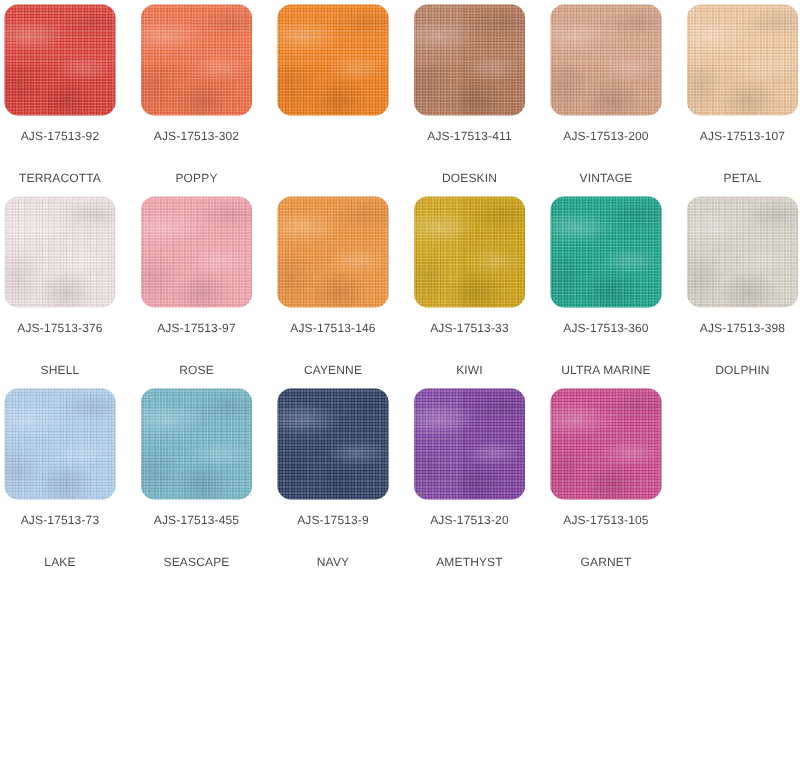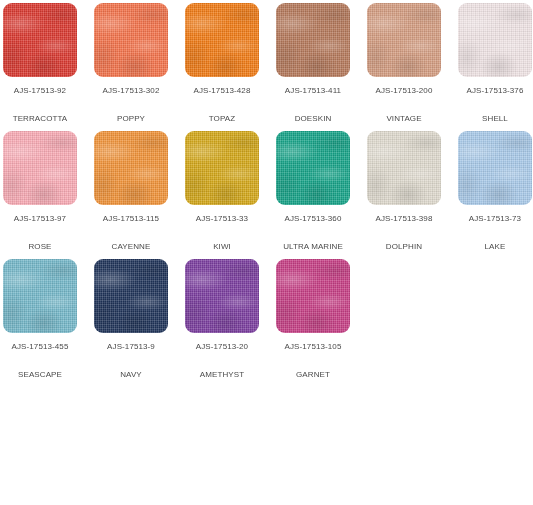--- a/index.html
+++ b/index.html
@@ -116,57 +116,60 @@
     </div>
     <div class="swatch-cell">
       <div class="swatch-chip" style="background-color: rgb(242, 114, 74);"></div>
       <div class="swatch-labels">
         <span class="swatch-code">AJS-17513-302</span>
         <span class="swatch-name">POPPY</span>
       </div>
     </div>
     <div class="swatch-cell">
       <div class="swatch-chip" style="background-color: rgb(239, 122, 20);"></div>
-      <div class="swatch-labels">
-        <span class="swatch-code">AJS-17513-428</span>
-        <span class="swatch-name">TOPAZ</span>
-      </div>
     </div>
     <div class="swatch-cell">
       <div class="swatch-chip" style="background-color: rgb(180, 120, 90);"></div>
       <div class="swatch-labels">
         <span class="swatch-code">AJS-17513-411</span>
         <span class="swatch-name">DOESKIN</span>
       </div>
     </div>
     <div class="swatch-cell">
       <div class="swatch-chip" style="background-color: rgb(211, 156, 128);"></div>
       <div class="swatch-labels">
         <span class="swatch-code">AJS-17513-200</span>
         <span class="swatch-name">VINTAGE</span>
       </div>
     </div>
     <div class="swatch-cell">
+      <div class="swatch-chip" style="background-color: rgb(240, 201, 163);"></div>
+      <div class="swatch-labels">
+        <span class="swatch-code">AJS-17513-107</span>
+        <span class="swatch-name">PETAL</span>
+      </div>
+    </div>
+    <div class="swatch-cell">
       <div class="swatch-chip" style="background-color: rgb(239, 227, 228);"></div>
       <div class="swatch-labels">
         <span class="swatch-code">AJS-17513-376</span>
         <span class="swatch-name">SHELL</span>
       </div>
     </div>
     <div class="swatch-cell">
       <div class="swatch-chip" style="background-color: rgb(248, 170, 180);"></div>
       <div class="swatch-labels">
         <span class="swatch-code">AJS-17513-97</span>
         <span class="swatch-name">ROSE</span>
       </div>
     </div>
     <div class="swatch-cell">
       <div class="swatch-chip" style="background-color: rgb(239, 146, 56);"></div>
       <div class="swatch-labels">
-        <span class="swatch-code">AJS-17513-115</span>
+        <span class="swatch-code">AJS-17513-146</span>
         <span class="swatch-name">CAYENNE</span>
       </div>
     </div>
     <div class="swatch-cell">
       <div class="swatch-chip" style="background-color: rgb(210, 166, 24);"></div>
       <div class="swatch-labels">
         <span class="swatch-code">AJS-17513-33</span>
         <span class="swatch-name">KIWI</span>
       </div>
     </div>

